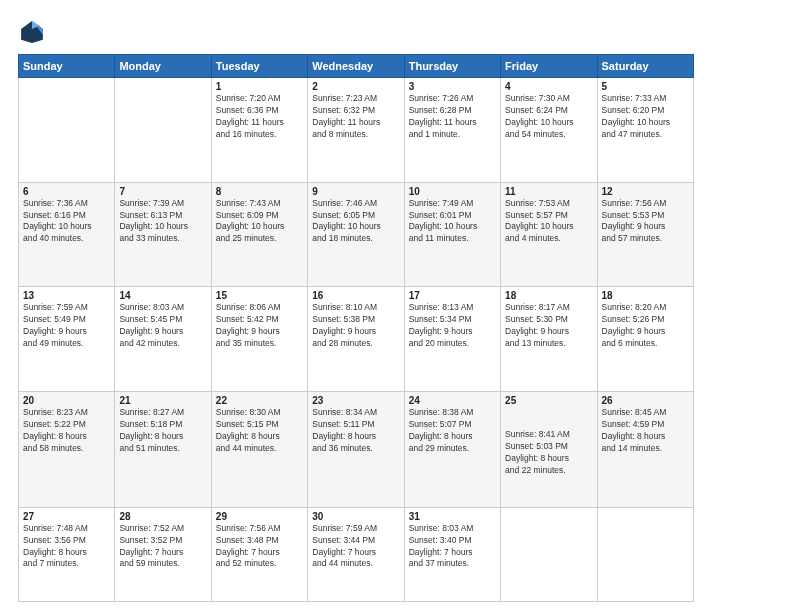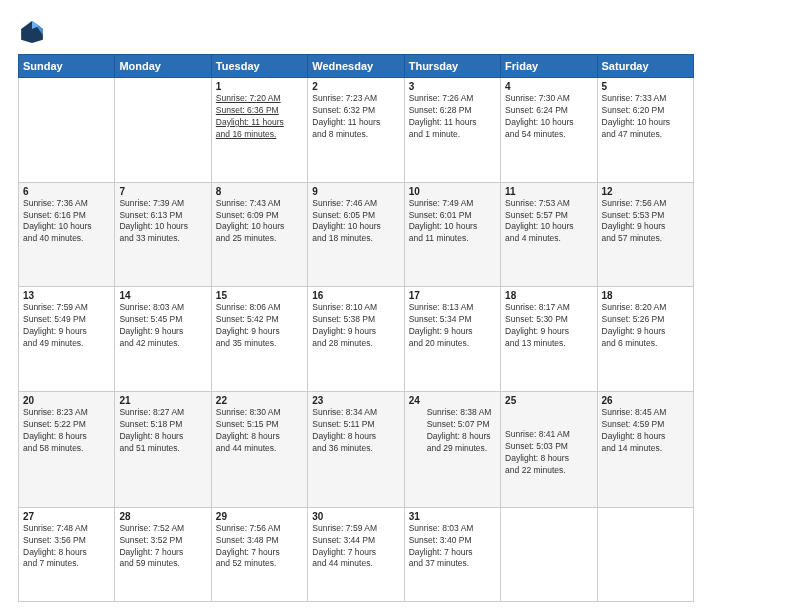--- a/index.html
+++ b/index.html
@@ -131,21 +131,21 @@
           <th>Friday</th>
           <th>Saturday</th>
         </tr>
     </thead>
     <tbody id="calendar-body">
         <tr>
           <td class="empty-cell"></td>
           <td class="empty-cell"></td>
           <td>
             <span class="day-num">1</span>
-            <div class="day-info" style="white-space: pre-line; text-decoration: underline;">Sunrise: 7:20 AM
+            <div class="day-info" style="white-space: pre-line;">Sunrise: 7:20 AM
 Sunset: 6:36 PM
 Daylight: 11 hours
 and 16 minutes.</div>
           </td>
           <td>
             <span class="day-num">2</span>
             <div class="day-info" style="white-space: pre-line;">Sunrise: 7:23 AM
 Sunset: 6:32 PM
 Daylight: 11 hours
 and 8 minutes.</div>
@@ -298,21 +298,21 @@
           </td>
           <td>
             <span class="day-num">23</span>
             <div class="day-info" style="white-space: pre-line;">Sunrise: 8:34 AM
 Sunset: 5:11 PM
 Daylight: 8 hours
 and 36 minutes.</div>
           </td>
           <td>
             <span class="day-num">24</span>
-            <div class="day-info" style="white-space: pre-line; margin-left: 18px;">Sunrise: 8:38 AM
+            <div class="day-info" style="white-space: pre-line;">Sunrise: 8:38 AM
 Sunset: 5:07 PM
 Daylight: 8 hours
 and 29 minutes.</div>
           </td>
           <td>
             <span class="day-num">25</span>
             <div class="day-info" style="white-space: pre-line; margin-top: 23px;">Sunrise: 8:41 AM
 Sunset: 5:03 PM
 Daylight: 8 hours
 and 22 minutes.</div>

